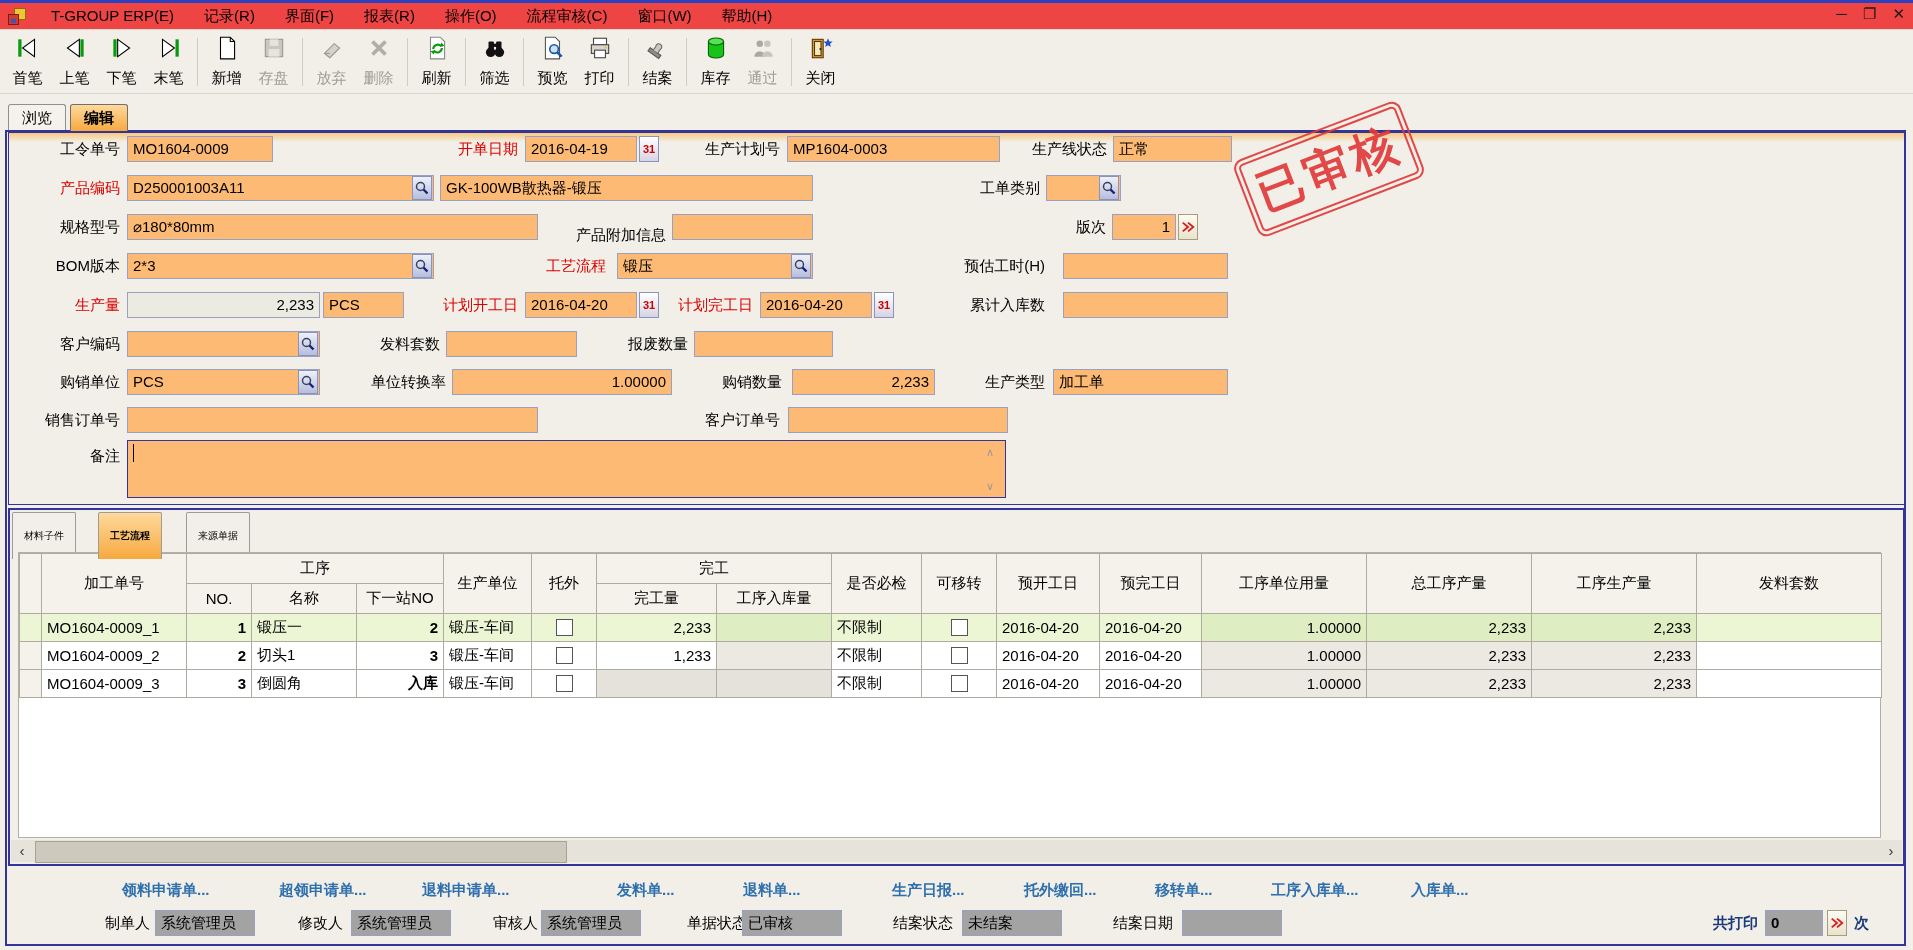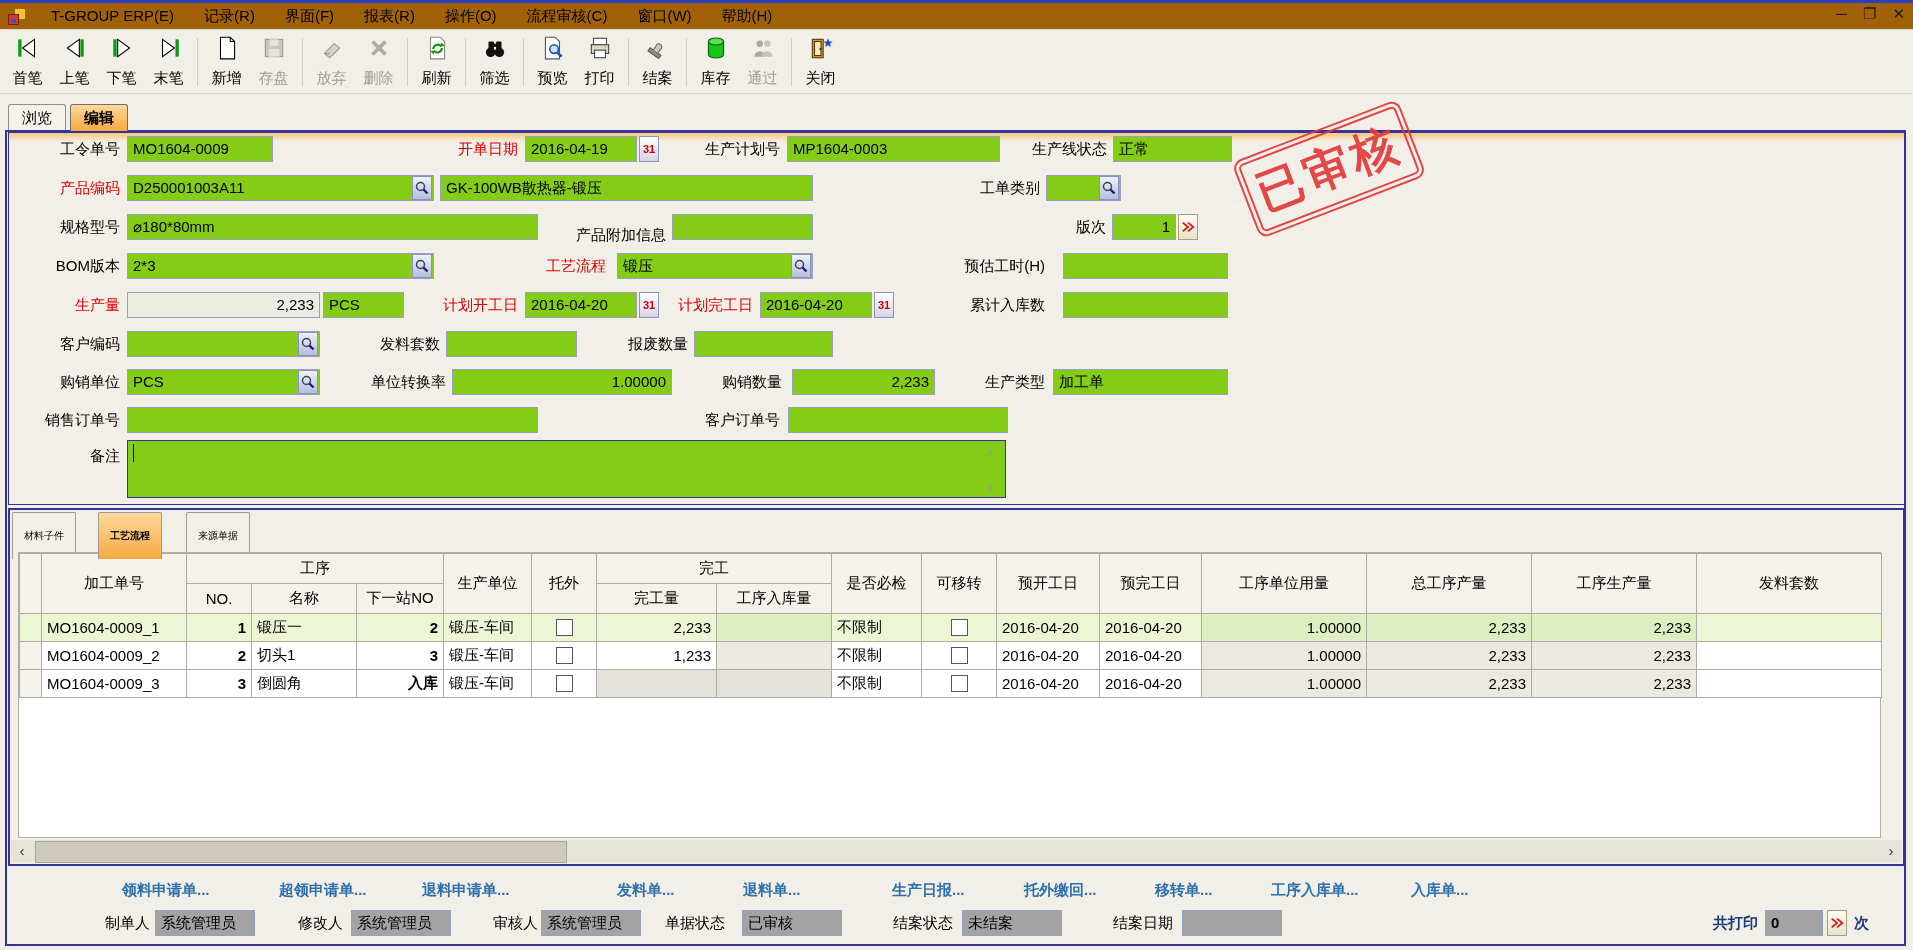--- a/index.html
+++ b/index.html
@@ -1,19 +1,19 @@
 <!DOCTYPE html>
 <html><head>
 <meta charset="utf-8">
 <style>
   html,body{margin:0;padding:0}
   body{width:1913px;height:950px;position:relative;background:#f1efe7;font-family:"Liberation Sans",sans-serif;overflow:hidden;color:#000}
   #topline{position:absolute;top:0;left:0;width:100%;height:3px;background:#2b41c0}
   
-  #menubar{position:absolute;top:3px;left:0;width:100%;height:26px;background:#a16207;border-bottom:1px solid #dcd9ce;display:flex;align-items:center}
+  #menubar{position:absolute;top:3px;left:0;width:100%;height:26px;background:#ef4444;border-bottom:1px solid #dcd9ce;display:flex;align-items:center}
   .appicon{width:18px;height:16px;margin:0 10px 0 8px;position:relative}
   .appicon .a{position:absolute;left:0;top:6px;width:9px;height:9px;background:#d23a2e;border:1px solid #7c1d14}
   .appicon .b{position:absolute;left:6px;top:0;width:10px;height:10px;background:#f2c431;border:1px solid #8a6b10}
   .appicon .c{position:absolute;left:3px;top:11px;width:5px;height:4px;background:#3456c9}
   .mitem{padding:0 15px;font-size:15px;height:26px;line-height:26px;white-space:nowrap}
   #winbtns{position:absolute;right:8px;top:5px;display:flex;gap:16px;font-size:15px;color:#1a1a1a}
   #winbtns span{cursor:default}
   
   #toolbar{position:absolute;top:30px;left:0;width:100%;height:64px;background:#f1efe7;border-bottom:1px solid #d9d6cb;display:flex;align-items:center;padding:0 4px;box-sizing:border-box}
   .tb{width:47px;height:58px;display:flex;flex-direction:column;align-items:center;justify-content:center;font-size:15px;gap:8px;white-space:nowrap}
@@ -24,21 +24,21 @@
   .tab{position:absolute;top:104px;height:26px;line-height:26px;padding:0 13px;font-size:15px;background:#f4f2ea;border:1px solid #8f8f8f;border-bottom:none;border-radius:3px 3px 0 0}
   .tab.on{background:linear-gradient(#ffd99c,#f6a93f);font-weight:bold;border-color:#6f6f6f;z-index:3}
   
   #frame{position:absolute;left:5px;top:130px;width:1901px;height:816px;border:2px solid #32339b;box-sizing:border-box;background:#f1efe7}
   #formpanel{position:absolute;left:8px;top:132px;width:1897px;height:373px;border:1px solid #32339b;box-sizing:border-box;background:#f1efe7}
   #formband{position:absolute;left:9px;top:133px;width:1895px;height:9px;background:linear-gradient(#f8c87e,#f1efe7)}
   #lowerpanel{position:absolute;left:8px;top:508px;width:1897px;height:358px;border:2px solid #32339b;box-sizing:border-box;background:#f1efe7}
   
   .lbl{position:absolute;height:26px;line-height:26px;font-size:15px;text-align:right;white-space:nowrap}
   .red{color:#dd0000}
-  .fld{position:absolute;height:26px;background:#84cc16;border:1px solid #9aa0bf;box-sizing:border-box;font-size:15px;line-height:24px;padding:0 5px;white-space:nowrap;overflow:hidden}
+  .fld{position:absolute;height:26px;background:#fdba74;border:1px solid #9aa0bf;box-sizing:border-box;font-size:15px;line-height:24px;padding:0 5px;white-space:nowrap;overflow:hidden}
   .ro{background:#ecebe2}
   .num{text-align:right}
   .lk{position:absolute;width:20px;height:24px;background:linear-gradient(180deg,#eef1fa,#b6bedd);border:1px solid #8a93bb;box-sizing:border-box;display:flex;align-items:center;justify-content:center}
   .cal{position:absolute;width:20px;height:26px;background:linear-gradient(#ffffff,#d6d4e4);border:1px solid #8a93bb;box-sizing:border-box;font-size:11px;font-weight:bold;color:#c00;display:flex;align-items:center;justify-content:center}
   .spin{position:absolute;width:20px;height:26px;background:linear-gradient(#fdfbf2,#e9e3cd);border:1px solid #a89d7a;box-sizing:border-box;display:flex;align-items:center;justify-content:center}
   #remark{border:1px solid #32339b;height:58px}
   .chev{position:absolute;font-size:11px;color:#9b9890;line-height:10px}
   .caret{position:absolute;width:1px;height:18px;background:#000}
   
   #stamp{position:absolute;left:1240px;top:128px;width:178px;height:82px;border:7px double #e03a3a;border-radius:10px;box-sizing:border-box;display:flex;align-items:center;justify-content:center;font-size:46px;font-weight:bold;color:#e03a3a;letter-spacing:4px;transform:rotate(-21deg);opacity:.92;z-index:5}
@@ -488,21 +488,21 @@
 <span class="link" style="left:1155px">移转单...</span>
 <span class="link" style="left:1271px">工序入库单...</span>
 <span class="link" style="left:1411px">入库单...</span>
 
 <div class="flbl" style="left:95px;width:55px">制单人</div>
 <div class="ffld" style="left:155px;width:100px">系统管理员</div>
 <div class="flbl" style="left:288px;width:55px">修改人</div>
 <div class="ffld" style="left:351px;width:100px">系统管理员</div>
 <div class="flbl" style="left:483px;width:55px">审核人</div>
 <div class="ffld" style="left:541px;width:100px">系统管理员</div>
-<div class="flbl" style="left:650px;width:75px">单据状态</div>
+<div class="flbl" style="left:672px;width:75px">单据状态</div>
 <div class="ffld" style="left:742px;width:100px">已审核</div>
 <div class="flbl" style="left:878px;width:75px">结案状态</div>
 <div class="ffld" style="left:962px;width:100px">未结案</div>
 <div class="flbl" style="left:1098px;width:75px">结案日期</div>
 <div class="ffld" style="left:1182px;width:100px"></div>
 <div class="flbl" style="left:1700px;width:58px;font-weight:bold;color:#1b3a7a">共打印</div>
 <div class="ffld" style="left:1765px;width:58px;font-weight:bold">0</div>
 <div class="spin" style="left:1827px;top:910px">
     <svg width="14" height="14" viewBox="0 0 16 16">
       <path d="M2 3 l6 5 -6 5 M8 3 l6 5 -6 5" stroke="#d42222" fill="none" stroke-width="2.2"></path>

